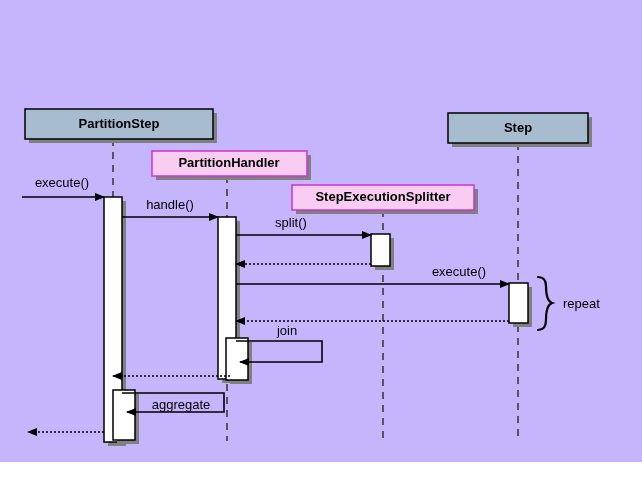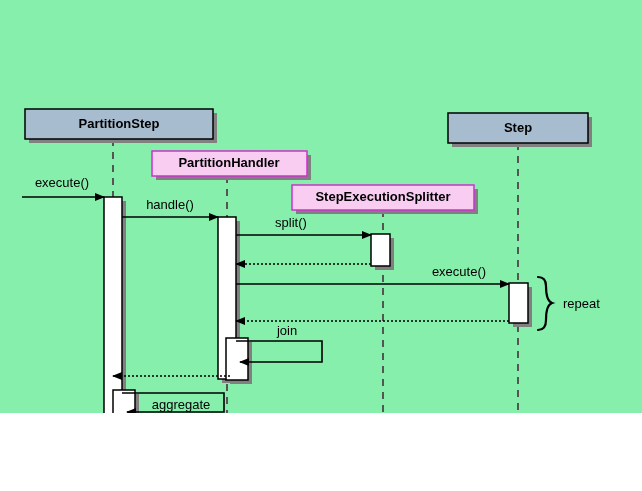--- a/index.html
+++ b/index.html
@@ -7,22 +7,22 @@
     margin: 0;
     padding: 0;
     background: #ffffff;
   }
   body {
     font-family: "Liberation Sans", sans-serif;
   }
   #diagram-root {
     position: relative;
     width: 642px;
-    height: 413px;
-    background: #86efac;
+    height: 462px;
+    background: #c4b5fd;
     overflow: hidden;
   }
   #diagram-svg {
     position: absolute;
     left: 0;
     top: 0;
     width: 642px;
     height: 491px;
     display: block;
   }

